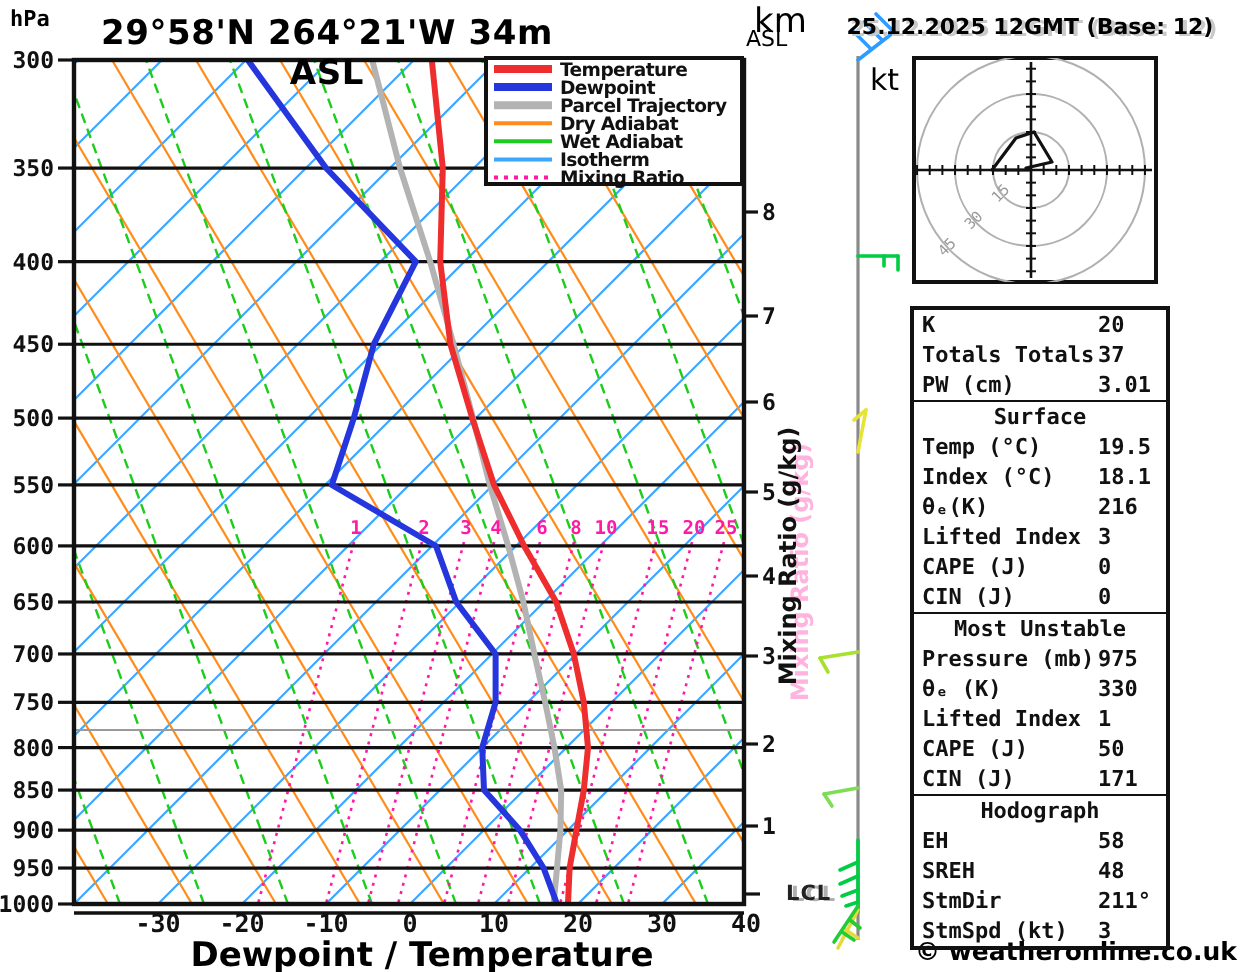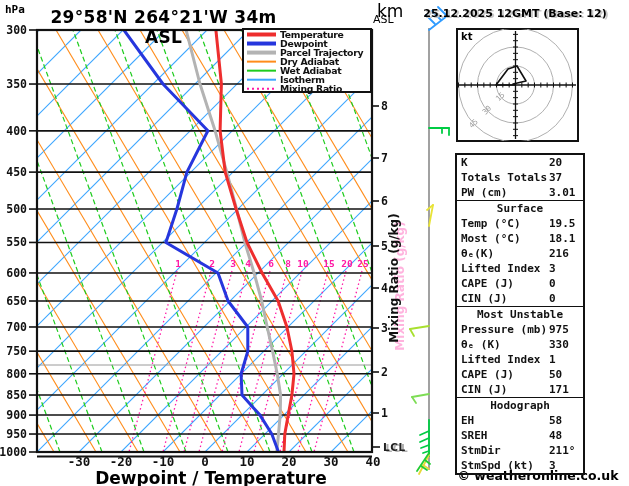--- a/index.html
+++ b/index.html
@@ -8,22 +8,22 @@
   .abs{position:absolute;}
   .mono{font-family:"DejaVu Sans Mono","DejaVu Sans",monospace;}
   .t-hpa{left:5px;top:3px;font-size:11px;font-weight:bold;}
   .t-title{left:36px;top:7px;width:255px;text-align:center;font-size:17px;font-weight:bold;letter-spacing:.3px;}
   .t-km{left:377px;top:1px;font-size:17px;font-weight:normal;}
   .t-asl{left:373px;top:13px;font-size:11px;font-weight:normal;}
   .t-date{left:402px;top:7px;width:226px;text-align:center;font-size:11px;font-weight:bold;
           text-shadow:2px 1px 0 #c9c9c9;white-space:nowrap;}
   .t-xaxis{left:86px;top:468px;width:250px;text-align:center;font-size:17px;font-weight:bold;}
   .t-copy{left:447px;top:468px;width:182px;text-align:center;font-size:12.5px;font-weight:bold;white-space:nowrap;}
-  .t-kt{left:461px;top:31px;font-size:10px;font-weight:bold;}
-  .t-lcl{left:383px;top:441px;font-size:10.5px;font-weight:bold;color:#222;
+  .t-kt{left:435px;top:31px;font-size:15px;font-weight:normal;}
+  .t-lcl{left:393px;top:441px;font-size:10.5px;font-weight:bold;color:#222;
          text-shadow:2.5px .5px 0 #b0b0b0;letter-spacing:.5px;}
   .t-mix{width:160px;height:16px;text-align:center;font-size:12px;font-weight:bold;transform:rotate(-90deg);}
   .t-mix.black{left:315px;top:270px;color:#111;}
   .t-mix.pink{left:321px;top:278px;color:#ffb3de;}
   #panel{left:455px;top:153px;width:130px;border:2px solid #111;box-sizing:border-box;
          font-family:"DejaVu Sans Mono","DejaVu Sans",monospace;font-size:11px;font-weight:bold;color:#111;}
   .sec{border-top:1.5px solid #111;}
   .sec:first-child{border-top:none;}
   .sec-title{height:15px;line-height:15px;text-align:center;}
   .row{height:15px;line-height:15px;display:flex;}
@@ -320,21 +320,21 @@
           <span class="val">3.01</span>
         </div>
       </div>
       <div class="sec">
         <div class="sec-title">Surface</div>
         <div class="row">
           <span class="lbl">Temp (°C)</span>
           <span class="val">19.5</span>
         </div>
         <div class="row">
-          <span class="lbl">Most (°C)</span>
+          <span class="lbl">Index (°C)</span>
           <span class="val">18.1</span>
         </div>
         <div class="row">
           <span class="lbl">θₑ(K)</span>
           <span class="val">216</span>
         </div>
         <div class="row">
           <span class="lbl">Lifted Index</span>
           <span class="val">3</span>
         </div>

